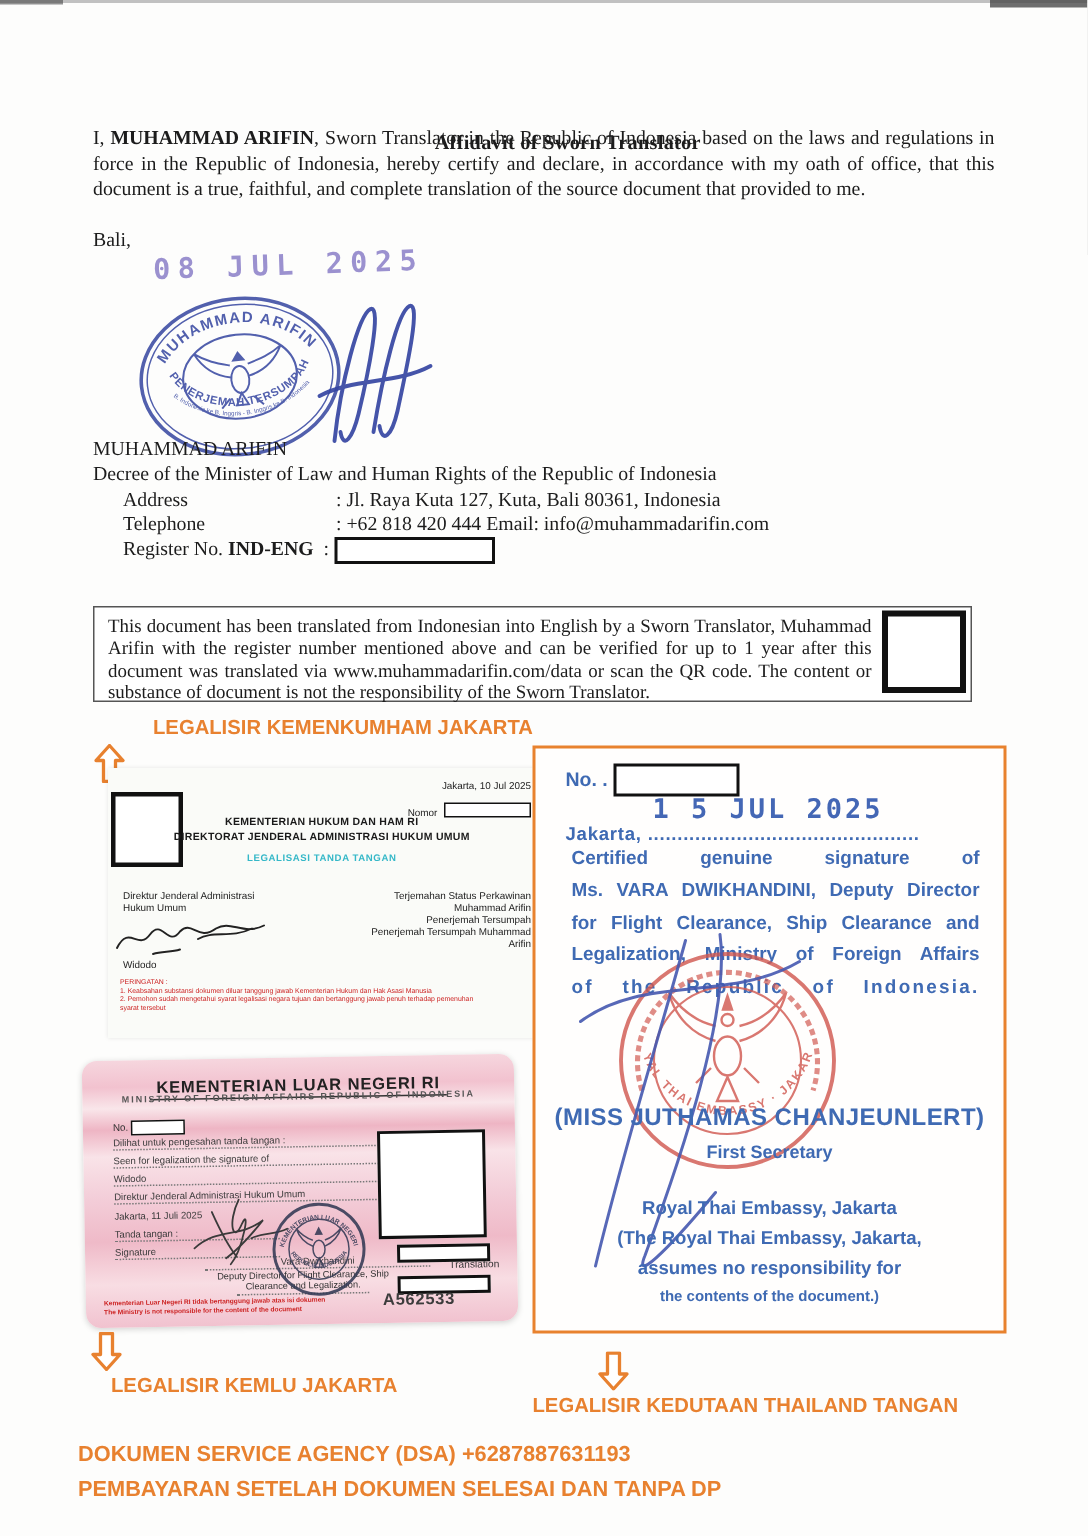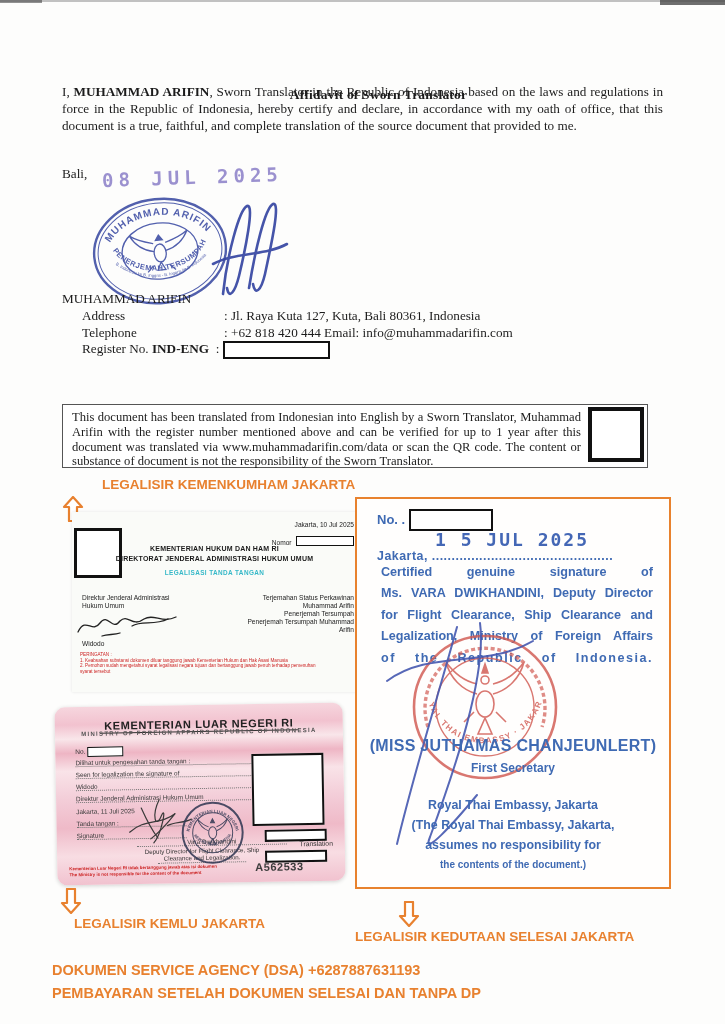--- a/index.html
+++ b/index.html
@@ -41,21 +41,21 @@
 
   <div class="abs" style="left:0;top:0;width:725px;height:2px;background:#8f8f8f;opacity:.55;"></div>
   <div class="abs" style="left:0;top:0;width:42px;height:3px;background:#4a4a4a;opacity:.6;"></div>
   <div class="abs" style="left:660px;top:0;width:65px;height:5px;background:#4a4a4a;opacity:.8;"></div>
 
   <div class="abs title" style="top:55px;left:16px;margin-top:32px;">Affidavit of Sworn Translator</div>
 
   <p class="abs bodytext" style="left:62px;top:84px;margin:0;">
     <span>I, </span><b>MUHAMMAD ARIFIN</b><span>, Sworn Translator in the Republic of Indonesia based on the laws and regulations in force in the Republic of Indonesia, hereby certify and declare, in accordance with my oath of office, that this document is a true, faithful, and complete translation of the source document that provided to me.</span>
   </p>
-  <div class="abs" style="left:62px;top:166px;font-size:13.2px;">Bali,</div>
+  <div class="abs" style="left:62px;top:152px;font-size:13.2px;">Bali,</div>
 
   <div class="abs mono" style="left:102px;top:166px;font-size:19px;letter-spacing:5px;color:#9186CB;transform:rotate(-2deg);opacity:.9;font-weight:bold;">08 JUL 2025</div>
 
   <svg class="abs" width="140" height="112" viewBox="0 0 140 112" style="left:90px;top:195px;transform:rotate(-6deg);opacity:.88;">
     <ellipse cx="70" cy="56" rx="66" ry="52" fill="none" stroke="#3B4BA3" stroke-width="2.4"></ellipse>
     <ellipse cx="70" cy="56" rx="62" ry="48" fill="none" stroke="#3B4BA3" stroke-width="1"></ellipse>
     <ellipse cx="70" cy="56" rx="38" ry="28" fill="none" stroke="#3B4BA3" stroke-width="1.4"></ellipse>
     <defs>
       <path id="arcTop" d="M 14,64 A 56,44 0 0 1 126,64" fill="none"></path>
       <path id="arcBot" d="M 22,48 A 50,38 0 0 0 118,48" fill="none"></path>
@@ -83,20 +83,21 @@
   <svg class="abs" width="85" height="108" viewBox="0 0 85 108" style="left:207px;top:196px;">
     <g fill="none" stroke="#3646A2" stroke-width="2.6" stroke-linecap="round" opacity=".92">
       <path d="M16,98 C20,60 32,14 40,10 C48,7 38,55 32,80 C28,96 22,104 20,92"></path>
       <path d="M42,92 C48,55 58,12 66,8 C74,5 64,50 58,78 C54,95 48,100 46,88"></path>
       <path d="M6,68 C28,56 58,60 80,48"></path>
     </g>
   </svg>
 
   <div class="abs" style="left:62px;top:291px;width:601px;">
     <div class="detrow">MUHAMMAD ARIFIN</div>
+    <div class="detrow">Decree of the Minister of Law and Human Rights of the Republic of Indonesia</div>
     <div class="detrow" style="padding-left:20px;"><span class="lbl">Address</span><span>: Jl. Raya Kuta 127, Kuta, Bali 80361, Indonesia</span></div>
     <div class="detrow" style="padding-left:20px;"><span class="lbl">Telephone</span><span>: +62 818 420 444   Email: info@muhammadarifin.com</span></div>
     <div class="detrow" style="padding-left:20px;"><span>Register No. </span><b>IND-ENG</b>&nbsp;&nbsp;<span>:</span>&nbsp;<span class="redact" style="width:103px;height:14px;"></span></div>
   </div>
 
   <div class="abs disc-box" style="left:62px;top:404px;width:584px;height:62px;">
     <div class="disc-text">This document has been translated from Indonesian into English by a Sworn Translator, Muhammad Arifin with the register number mentioned above and can be verified for up to 1 year after this document was translated via www.muhammadarifin.com/data or scan the QR code. The content or substance of document is not the responsibility of the Sworn Translator.</div>
     <div class="abs qrbox" style="right:3px;top:2px;width:48px;height:47px;"></div>
   </div>
 
@@ -260,18 +261,18 @@
   </div>
 
   <svg class="abs" width="22" height="26" viewBox="0 0 20 26" style="left:60px;top:888px;">
     <path d="M10,25 L1,15 H6 V1 H14 V15 H19 Z" fill="#fff" stroke="#E8812F" stroke-width="2.2" stroke-linejoin="round"></path>
   </svg>
   <div class="abs sec-label" style="left:60px;top:916px;padding-left:14px;">LEGALISIR KEMLU JAKARTA</div>
 
   <svg class="abs" width="22" height="26" viewBox="0 0 20 26" style="left:398px;top:901px;">
     <path d="M10,25 L1,15 H6 V1 H14 V15 H19 Z" fill="#fff" stroke="#E8812F" stroke-width="2.2" stroke-linejoin="round"></path>
   </svg>
-  <div class="abs sec-label" style="left:355px;top:929px;">LEGALISIR KEDUTAAN SELESAI JAKARTA</div>
+  <div class="abs sec-label" style="left:355px;top:929px;">LEGALISIR KEDUTAAN THAILAND TANGAN</div>
 
   <div class="abs footer-line" style="left:52px;top:962px;">DOKUMEN SERVICE AGENCY (DSA) +6287887631193</div>
   <div class="abs footer-line" style="left:52px;top:985px;">PEMBAYARAN SETELAH DOKUMEN SELESAI DAN TANPA DP</div>
 
 </div>
 
 </body></html>

